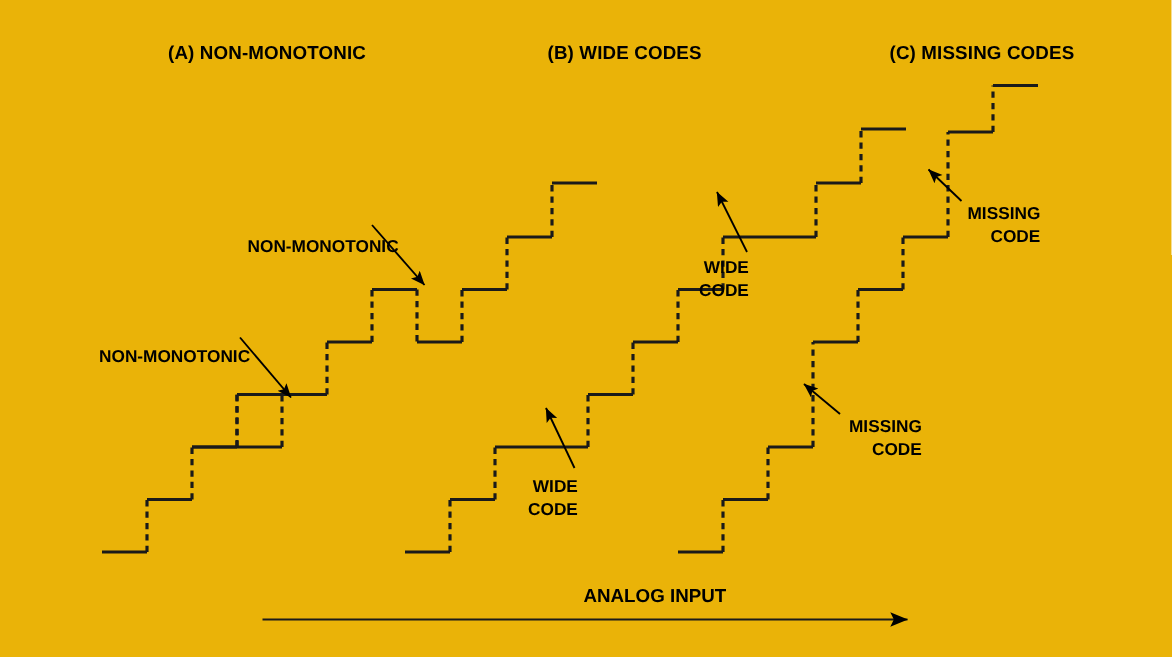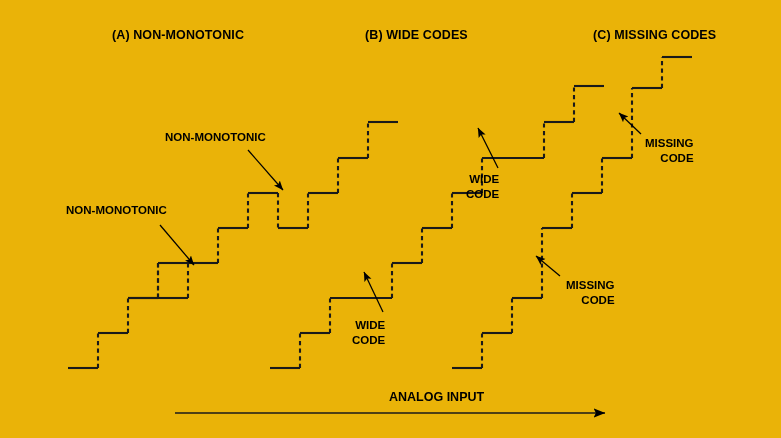--- a/index.html
+++ b/index.html
@@ -20,21 +20,21 @@
   }
   .callout{
     position:absolute;
     font-size:11.5px;
     font-weight:bold;
     color:#000000;
     line-height:15px;
     white-space:pre-line;
     text-align:right;
   }
-  .callout.left{text-align:left;}
+  .callout.left{text-align:left;margin-top:28px;}
   .axis-label{
     position:absolute;
     font-size:12.5px;
     font-weight:bold;
     color:#000000;
     white-space:nowrap;
     margin-left:44px;
   }
   svg.art{
     position:absolute;

